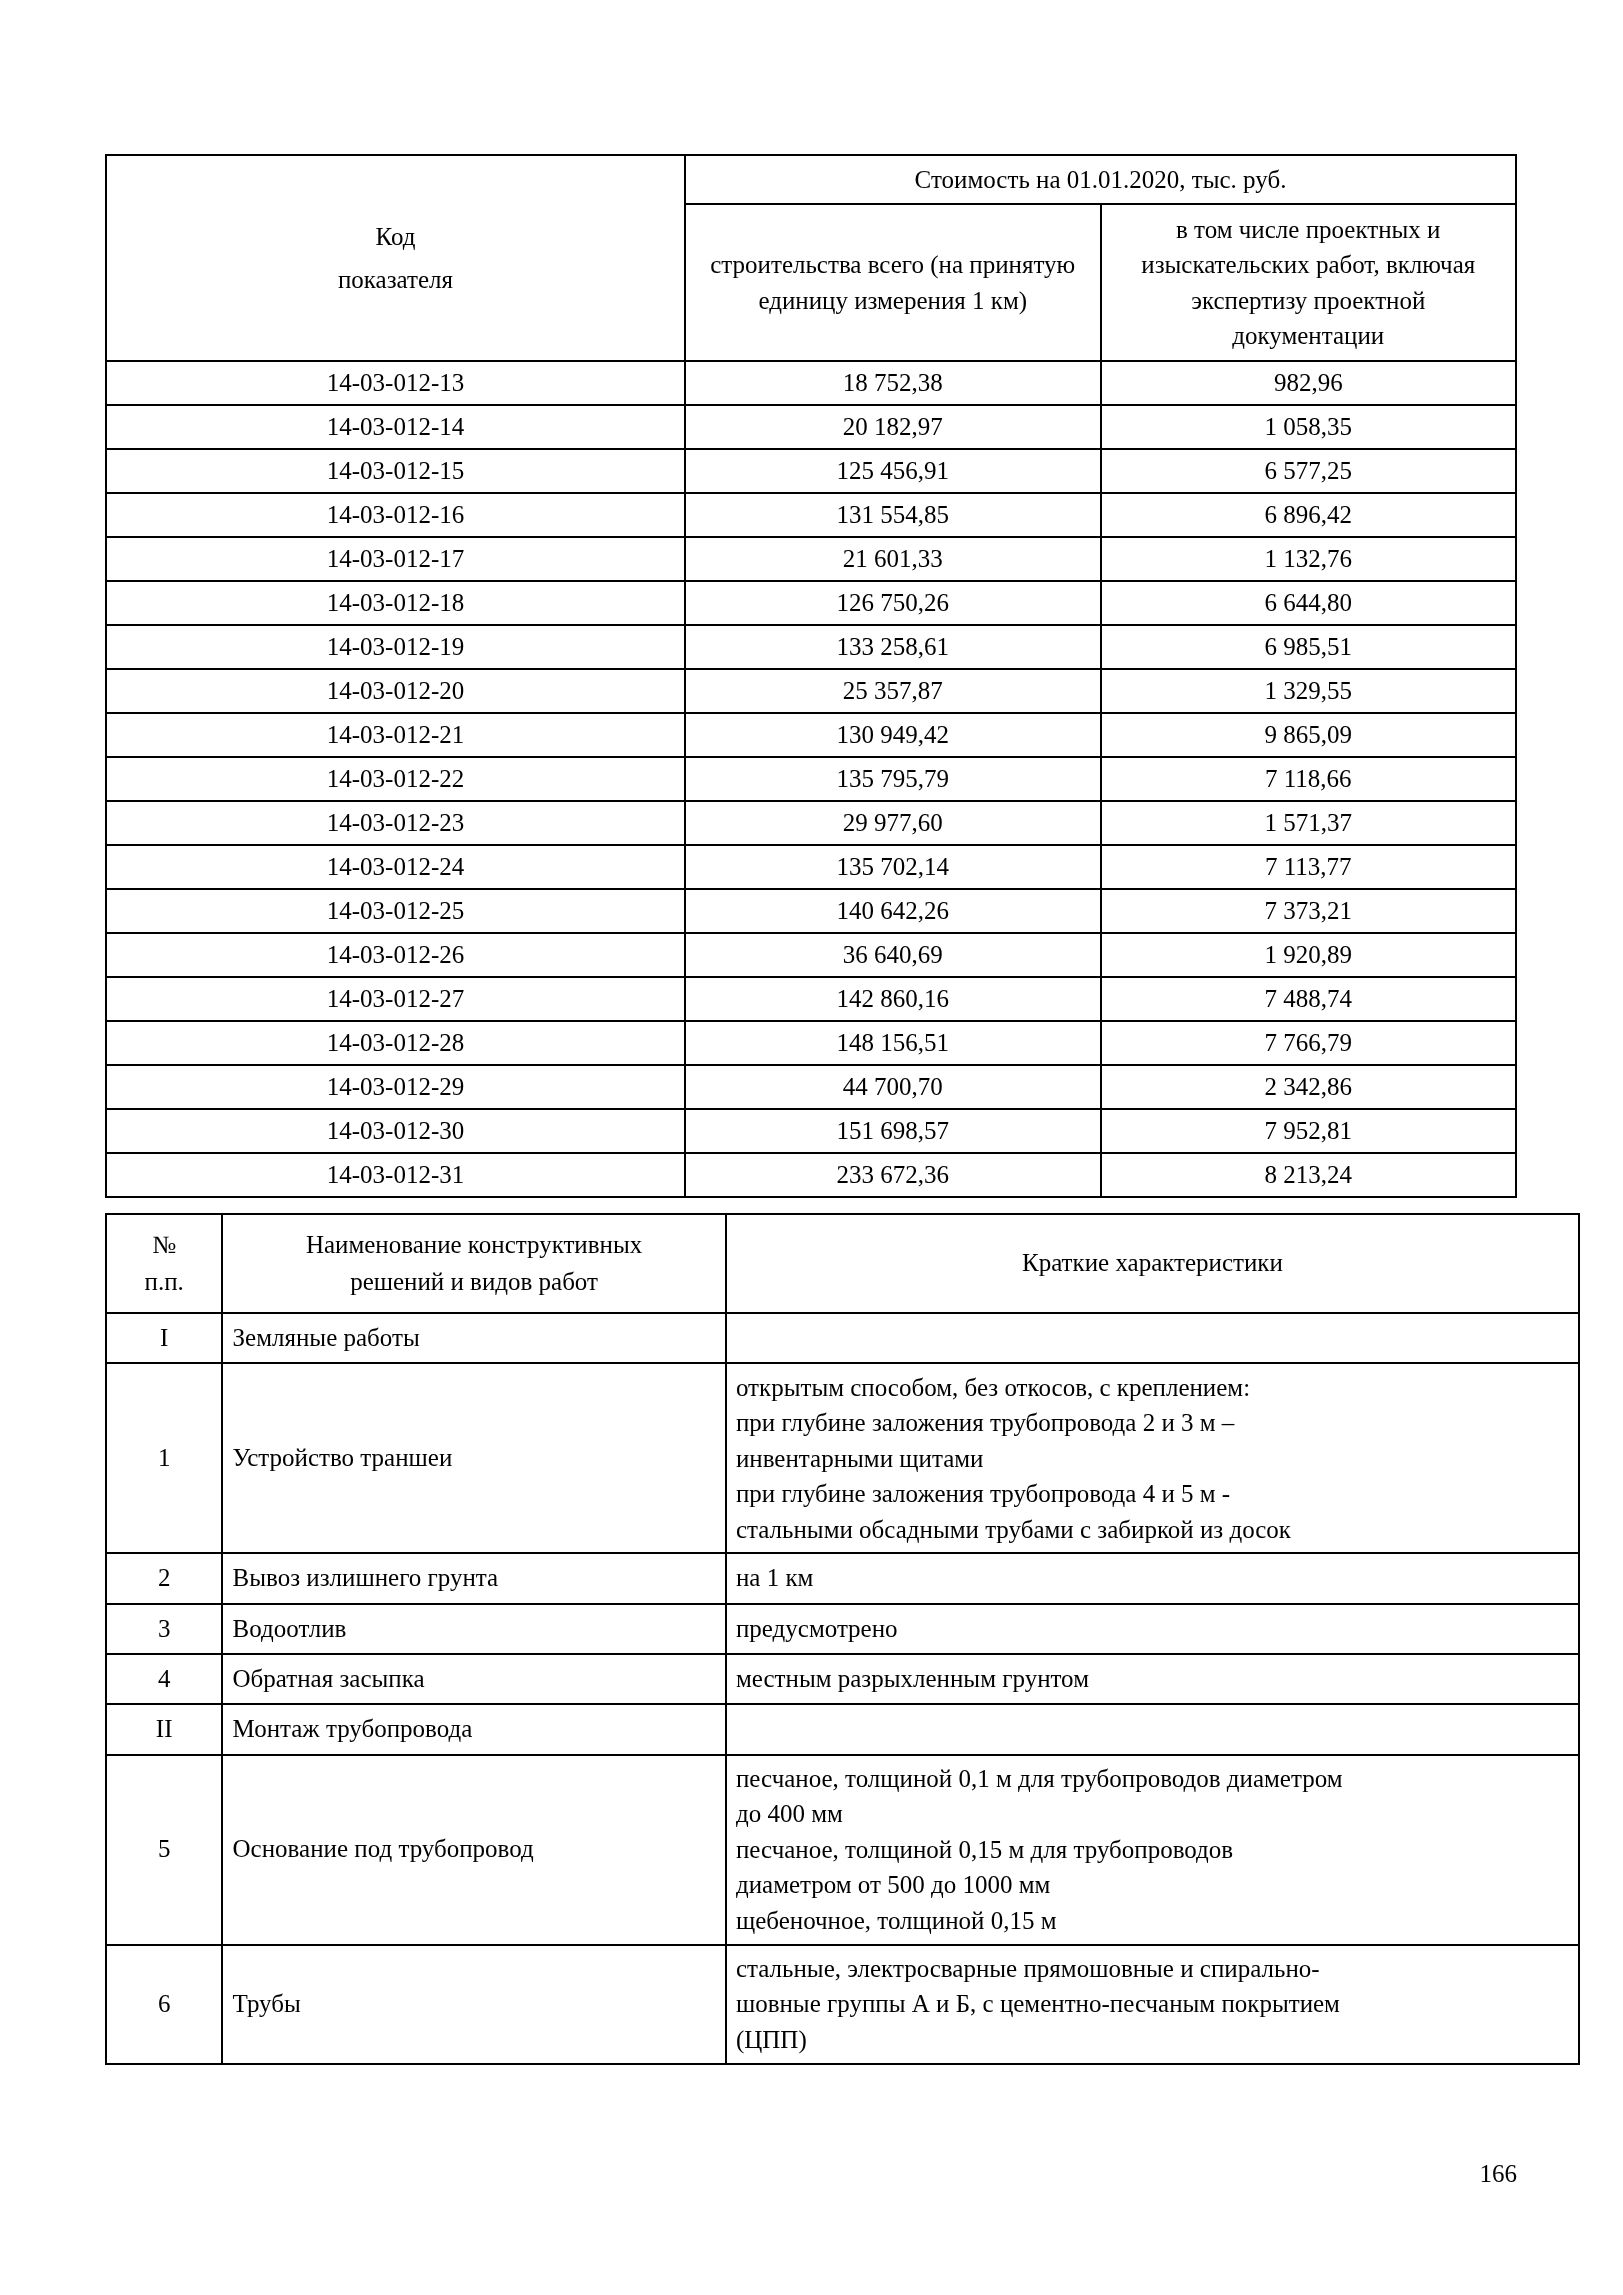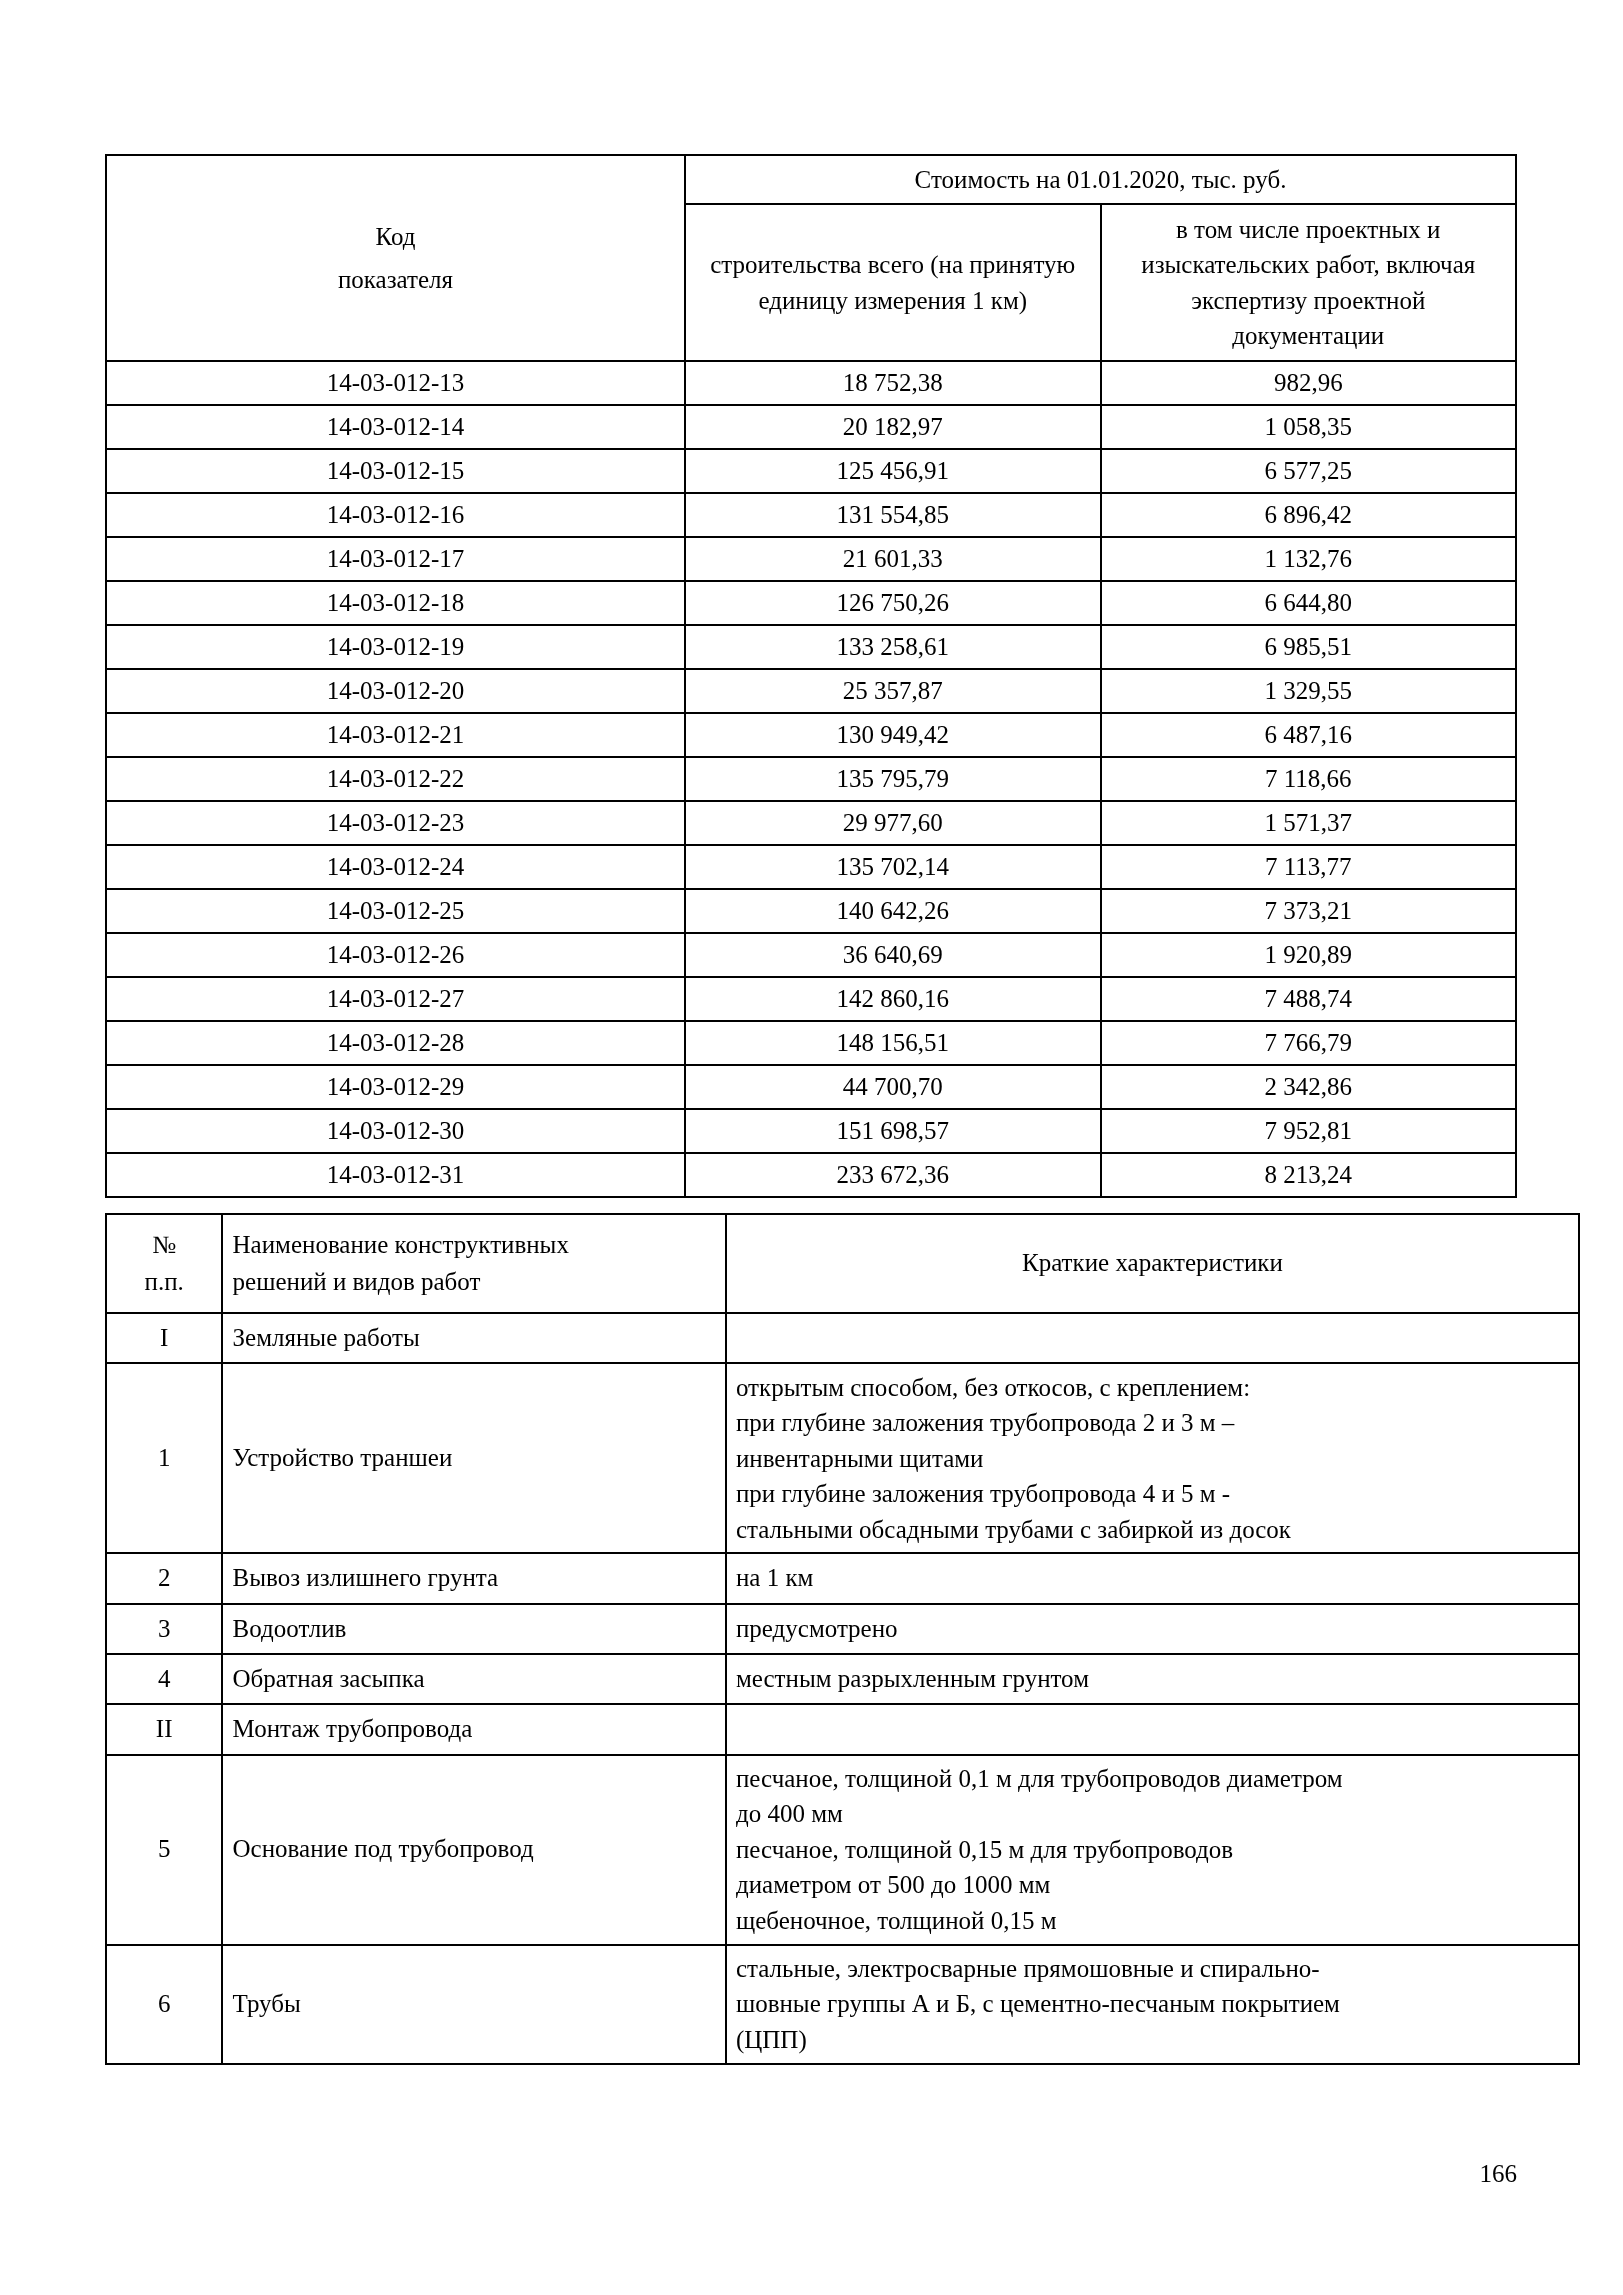--- a/index.html
+++ b/index.html
@@ -94,21 +94,21 @@
   .tech-table .col-num  { width: 96px; text-align: center; }
   .tech-table .col-name { width: 483px; text-align: left; }
   .tech-table .col-desc { width: 833px; text-align: left; }
 
   .tech-table .hdr td {
     text-align: center;
     height: 84px;
     line-height: 1.45;
     padding: 6.5px 9.2px;
   }
-  .tech-table .hdr .col-name { text-align: left; }
+  .tech-table .hdr .col-name { text-align: center; }
 
   .tech-table .r-simple td { height: 38px; }
   .tech-table .desc-multi { line-height: 1.42; }
   .tech-table .desc-multi .ln { display: block; }
   .tech-table .empty-cell { }
   .tech-table .num-cell { text-align: center; }
 
   
   .page-number {
     position: absolute;
@@ -174,21 +174,21 @@
           <td class="col-design">6 985,51</td>
         </tr>
         <tr>
           <td class="col-code">14-03-012-20</td>
           <td class="col-total">25 357,87</td>
           <td class="col-design">1 329,55</td>
         </tr>
         <tr>
           <td class="col-code">14-03-012-21</td>
           <td class="col-total">130 949,42</td>
-          <td class="col-design">6 487,16</td>
+          <td class="col-design">9 865,09</td>
         </tr>
         <tr>
           <td class="col-code">14-03-012-22</td>
           <td class="col-total">135 795,79</td>
           <td class="col-design">7 118,66</td>
         </tr>
         <tr>
           <td class="col-code">14-03-012-23</td>
           <td class="col-total">29 977,60</td>
           <td class="col-design">1 571,37</td>

